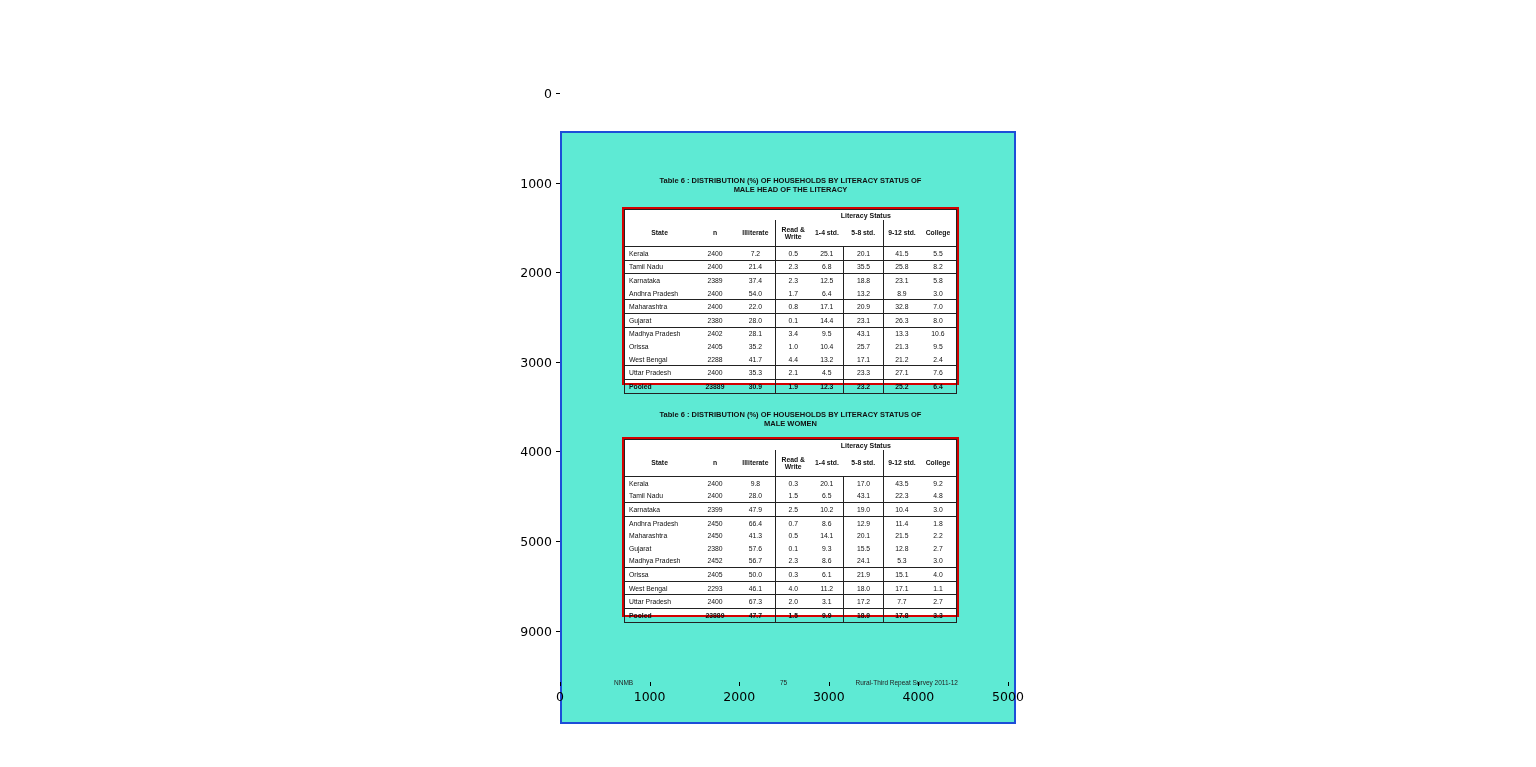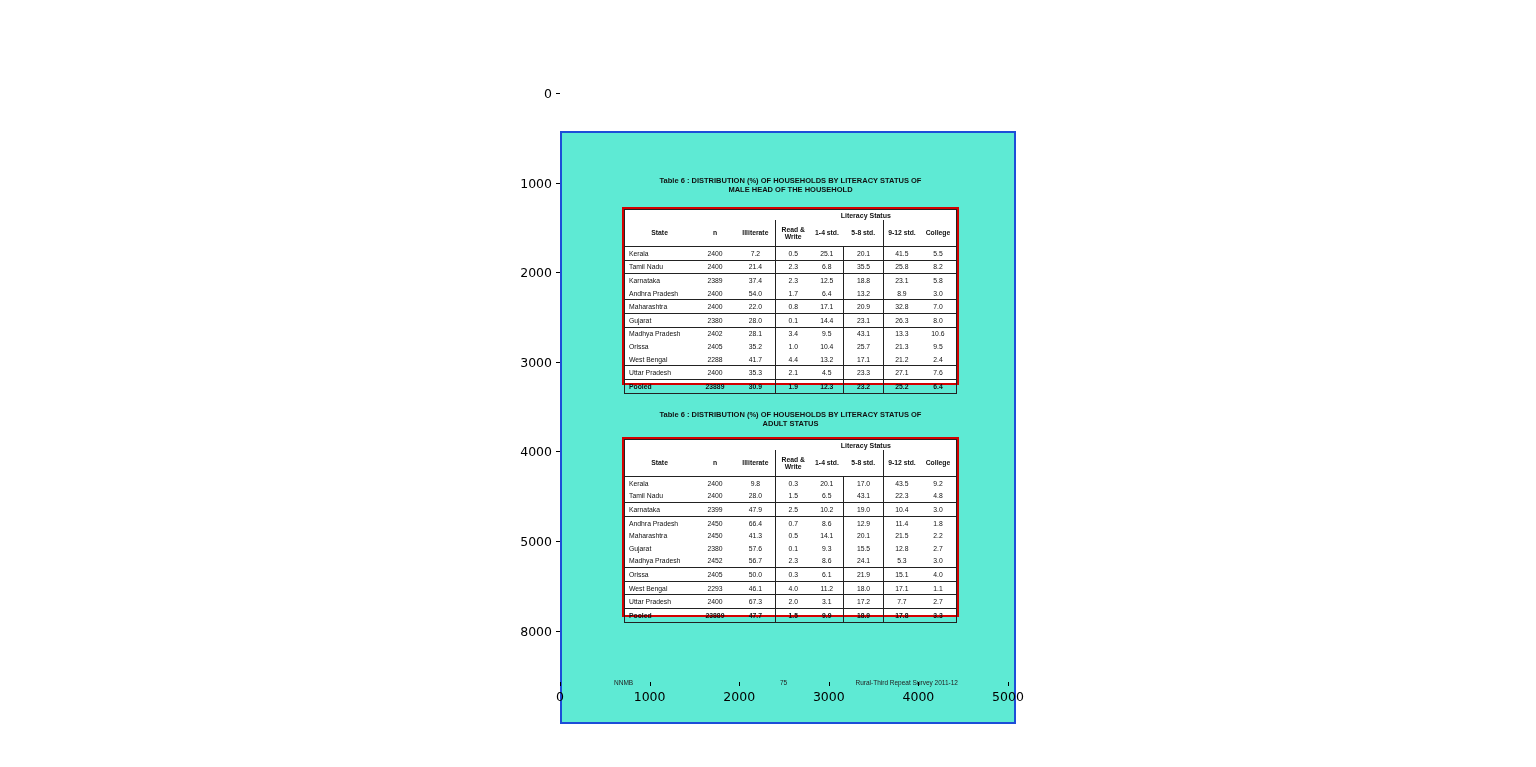--- a/index.html
+++ b/index.html
@@ -49,21 +49,21 @@
 </style>
 </head>
 <body>
 
 <div class="canvas">
 
   <div class="axes">
 
     <div class="doc-title title-6">
       <div>Table 6 : DISTRIBUTION (%) OF HOUSEHOLDS BY LITERACY STATUS OF</div>
-      <div>MALE HEAD OF THE HOUSEHOLD</div>
+      <div>MALE HEAD OF THE LITERACY</div>
     </div>
 
     <div class="tablebox tablebox-6" style="border-color: rgb(212, 0, 0);">
       <table class="doc-table">
           <colgroup>
             <col style="width: 21%;">
             <col style="width: 12.5%;">
             <col style="width: 12%;">
             <col style="width: 10.5%;">
             <col style="width: 10%;">
@@ -197,21 +197,21 @@
               <td class="vr">23.2</td>
               <td>25.2</td>
               <td>6.4</td>
             </tr>
           </tbody>
         </table>
     </div>
 
     <div class="doc-title title-7">
       <div>Table 6 : DISTRIBUTION (%) OF HOUSEHOLDS BY LITERACY STATUS OF</div>
-      <div>ADULT STATUS</div>
+      <div>MALE WOMEN</div>
     </div>
 
     <div class="tablebox tablebox-7" style="border-color: rgb(212, 0, 0);">
       <table class="doc-table">
           <colgroup>
             <col style="width: 21%;">
             <col style="width: 12.5%;">
             <col style="width: 12%;">
             <col style="width: 10.5%;">
             <col style="width: 10%;">
@@ -365,21 +365,21 @@
       <span class="tick-label ytick-label" style="left: 552px; top: 182.6px;">1000</span>
       <div class="tick-mark ytick-mark" style="left: 556px; top: 272.2px;"></div>
       <span class="tick-label ytick-label" style="left: 552px; top: 272.2px;">2000</span>
       <div class="tick-mark ytick-mark" style="left: 556px; top: 361.8px;"></div>
       <span class="tick-label ytick-label" style="left: 552px; top: 361.8px;">3000</span>
       <div class="tick-mark ytick-mark" style="left: 556px; top: 451.4px;"></div>
       <span class="tick-label ytick-label" style="left: 552px; top: 451.4px;">4000</span>
       <div class="tick-mark ytick-mark" style="left: 556px; top: 541px;"></div>
       <span class="tick-label ytick-label" style="left: 552px; top: 541px;">5000</span>
       <div class="tick-mark ytick-mark" style="left: 556px; top: 630.6px;"></div>
-      <span class="tick-label ytick-label" style="left: 552px; top: 630.6px;">8000</span>
+      <span class="tick-label ytick-label" style="left: 552px; top: 630.6px;">9000</span>
     </div>
   <div id="xticks">
       <div class="tick-mark xtick-mark" style="left: 560px; top: 682px;"></div>
       <span class="tick-label xtick-label" style="left: 560px; top: 689px;">0</span>
       <div class="tick-mark xtick-mark" style="left: 649.6px; top: 682px;"></div>
       <span class="tick-label xtick-label" style="left: 649.6px; top: 689px;">1000</span>
       <div class="tick-mark xtick-mark" style="left: 739.2px; top: 682px;"></div>
       <span class="tick-label xtick-label" style="left: 739.2px; top: 689px;">2000</span>
       <div class="tick-mark xtick-mark" style="left: 828.8px; top: 682px;"></div>
       <span class="tick-label xtick-label" style="left: 828.8px; top: 689px;">3000</span>

